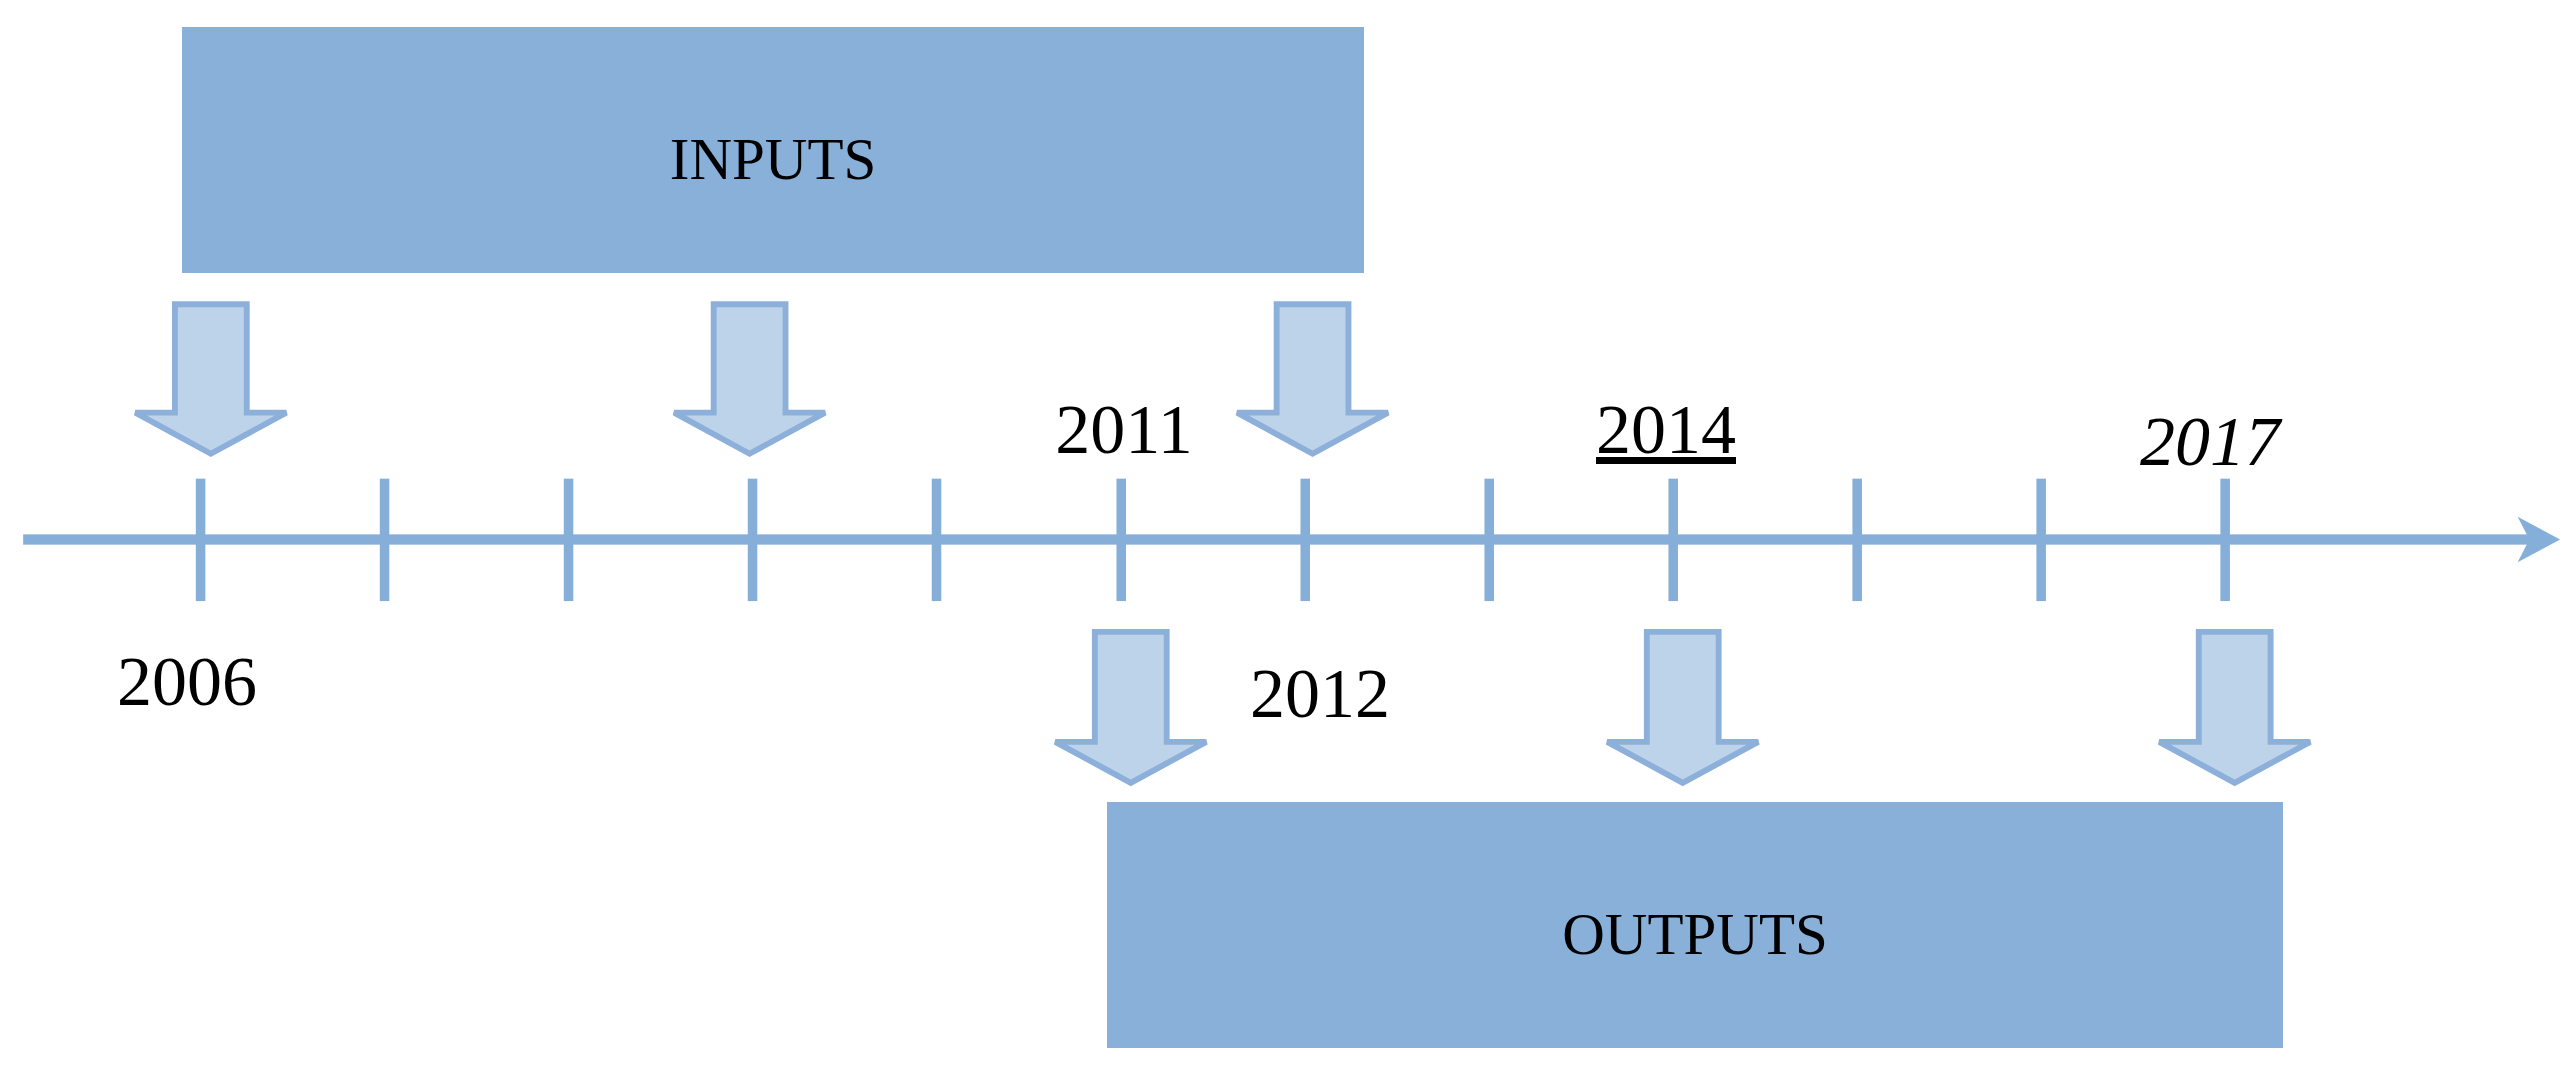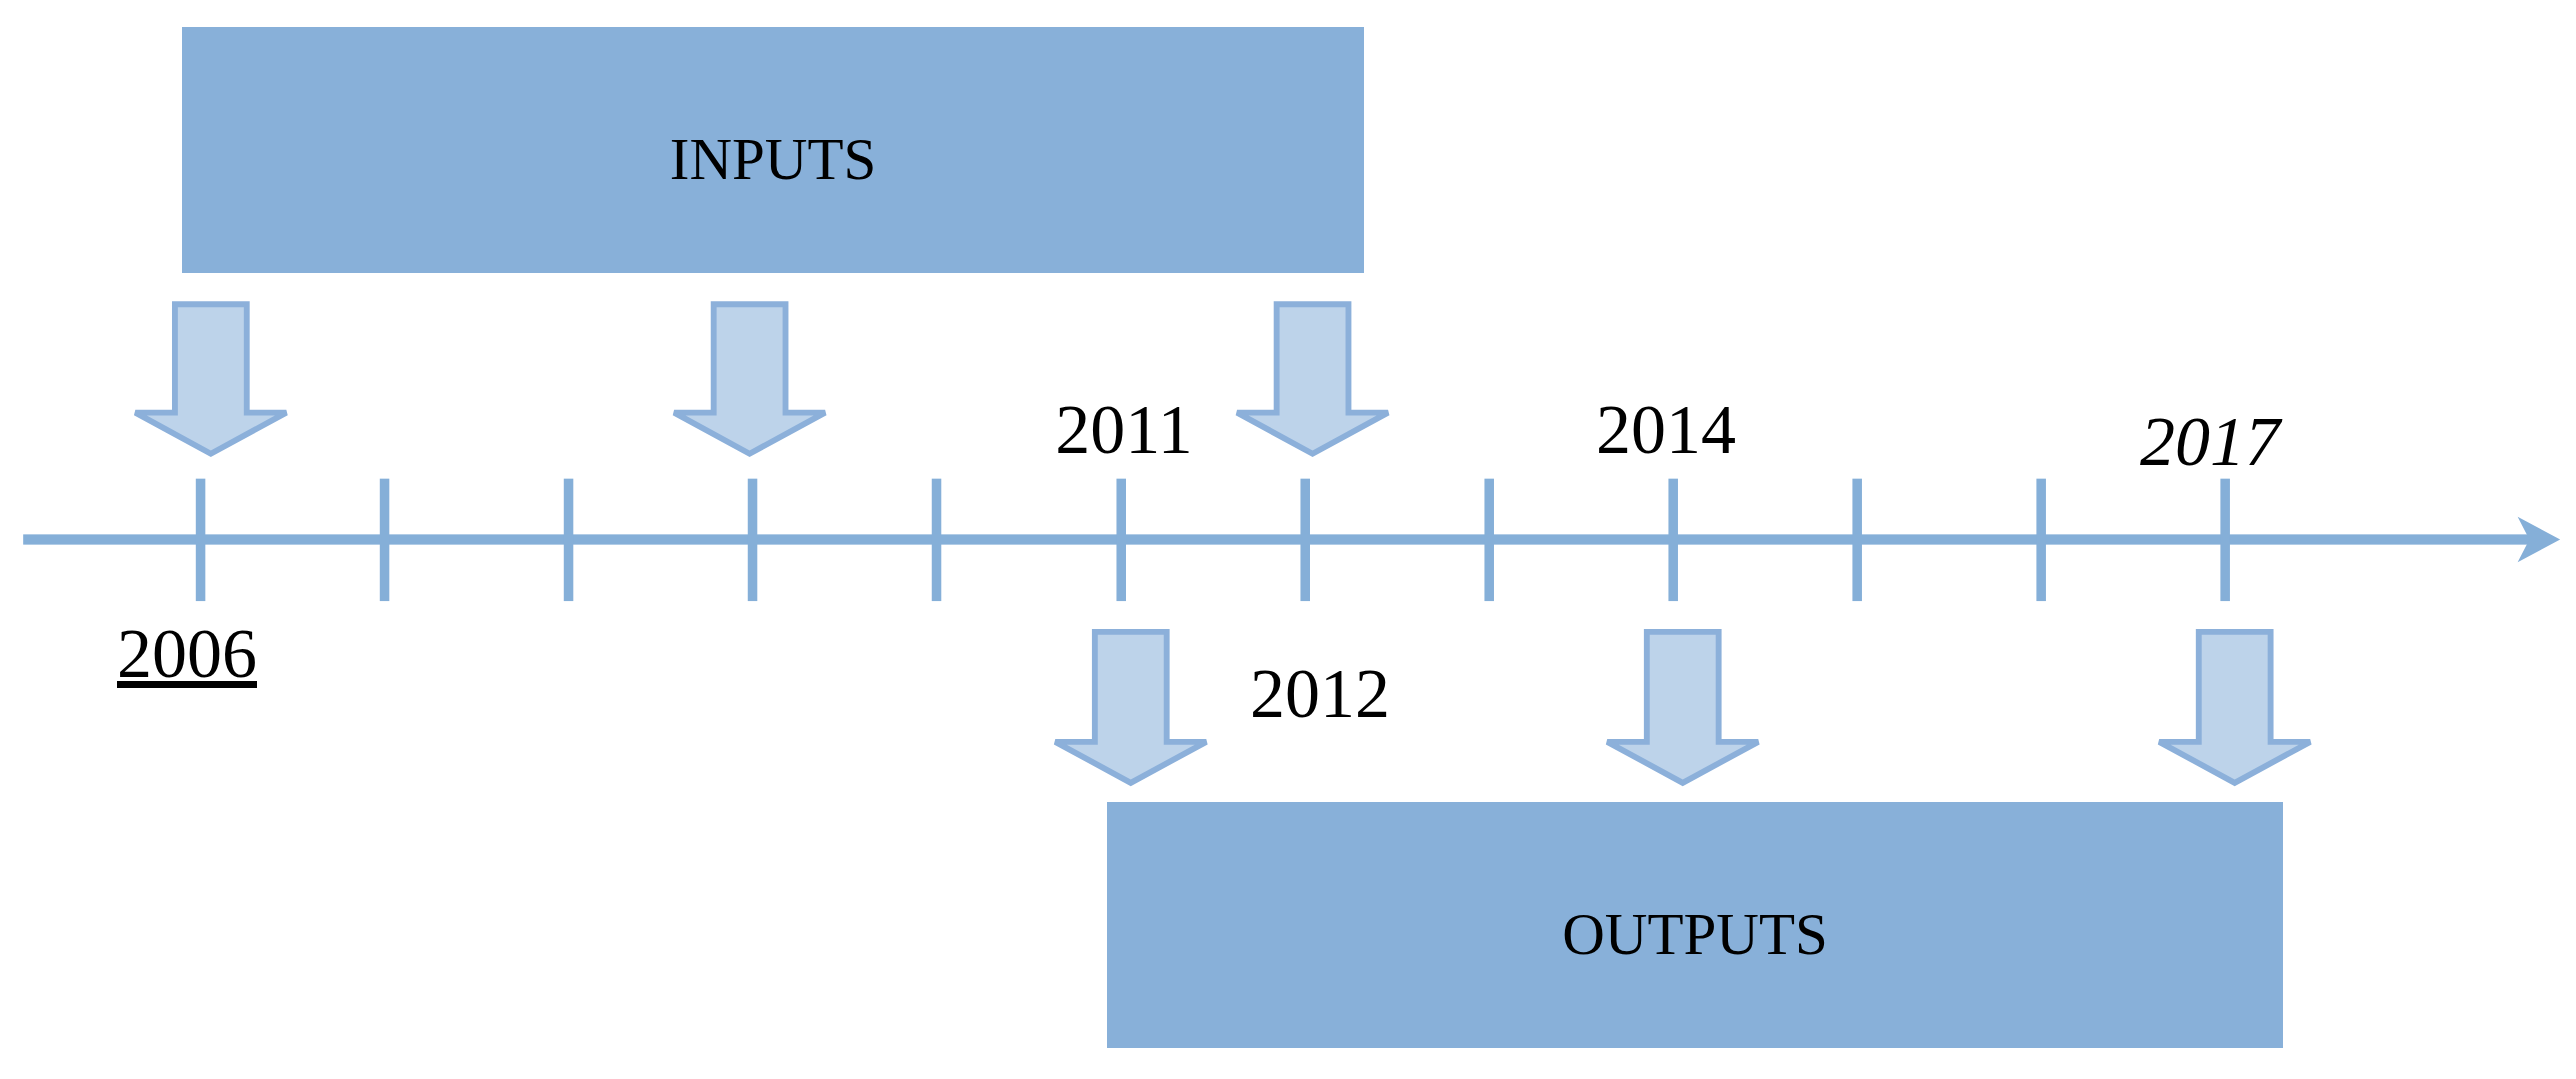--- a/index.html
+++ b/index.html
@@ -74,21 +74,21 @@
 
   <div class="flow-box" id="inputs-box" style="left: 182px; top: 27px; width: 1182px; height: 246px; background: rgb(136, 176, 217);">
     <span class="box-label">INPUTS</span>
   </div>
 
   <div class="flow-box" id="outputs-box" style="left: 1107px; top: 802px; width: 1176px; height: 246px; background: rgb(136, 176, 217); justify-content: center;">
     <span class="box-label">OUTPUTS</span>
   </div>
 
   <div id="year-labels">
-      <div class="year-label" style="left: 187px; top: 624px; text-decoration: underline;">2006</div>
+      <div class="year-label" style="left: 187px; top: 652px;">2006</div>
       <div class="year-label" style="left: 1124px; top: 400px;">2011</div>
       <div class="year-label" style="left: 1320px; top: 664px;">2012</div>
-      <div class="year-label" style="left: 1666px; top: 400px;">2014</div>
+      <div class="year-label" style="left: 1666px; top: 400px; text-decoration: underline;">2014</div>
       <div class="year-label" style="left: 2210px; top: 412px; font-style: italic;">2017</div>
     </div>
 
 </div>
 
 
 </body></html>

